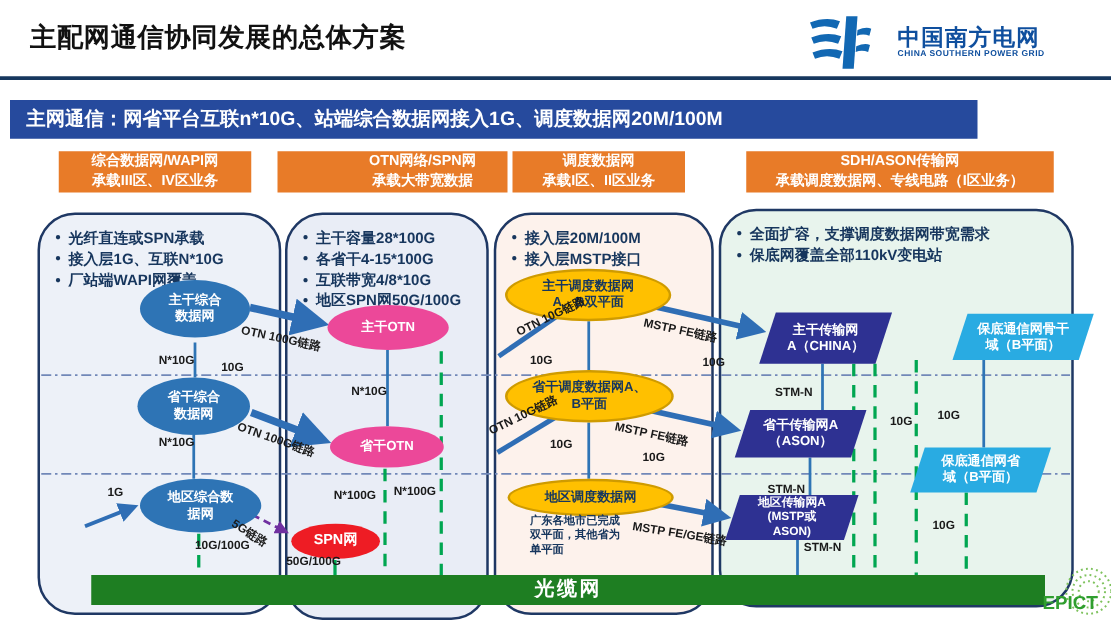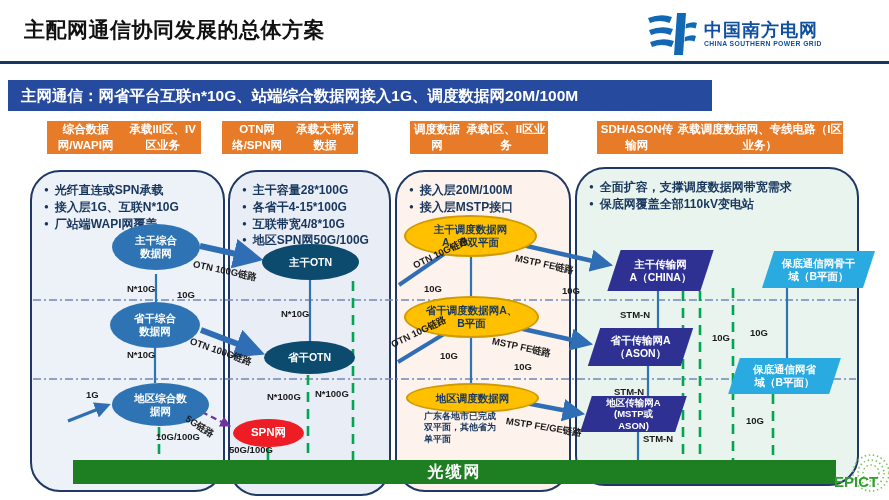--- a/index.html
+++ b/index.html
@@ -1,40 +1,40 @@
 <!DOCTYPE html>
 <html><head>
 <meta charset="utf-8">
 <style>
   html,body{margin:0;padding:0;background:#ffffff;}
   #slide{position:relative;width:889px;height:500px;background:#ffffff;overflow:hidden;
          font-family:"Liberation Sans","DejaVu Sans",sans-serif;}
   
   #title{position:absolute;left:24px;top:16px;font-size:21px;font-weight:800;color:#111;letter-spacing:.5px;}
   #head-rule{position:absolute;left:0;top:61px;width:889px;height:3px;background:#17375e;}
-  #logo{position:absolute;left:646px;top:10px;width:238px;height:48px;display:flex;align-items:center;gap:6px;}
+  #logo{position:absolute;left:646px;top:10px;width:238px;height:48px;display:flex;align-items:center;gap:20px;}
   #logo .cn{font-size:18px;font-weight:800;color:#0f4f9e;letter-spacing:1px;line-height:1.1;}
   #logo .en{font-size:6.8px;font-weight:700;color:#0f4f9e;letter-spacing:.4px;}
   
-  #banner{position:absolute;left:8px;top:80px;width:704px;height:31px;background:#264a9d;
+  #banner{position:absolute;left:8px;top:80px;width:774px;height:31px;background:#264a9d;
           color:#fff;font-size:15.5px;font-weight:800;line-height:31px;padding-left:13px;box-sizing:border-box;}
   
-  .colhead{position:absolute;height:33px;background:#e87b28;color:#fff;display:flex;flex-direction:row;
+  .colhead{position:absolute;height:33px;background:#e87b28;color:#fff;display:flex;flex-direction:column;
            align-items:center;justify-content:center;font-size:11.5px;font-weight:700;line-height:1.35;text-align:center;}
   
   .panel{position:absolute;border:2.5px solid #1f3864;border-radius:30px;box-sizing:border-box;z-index:1;}
   .panel ul{margin:10px 6px 0 12px;padding:0;list-style:none;}
   .panel li{display:flex;gap:6px;font-size:12px;font-weight:800;color:#17365d;line-height:1.4;}
   .panel li .dot{font-size:8px;line-height:1;margin-top:4px;}
   
   .node{position:absolute;display:flex;align-items:center;justify-content:center;text-align:center;
         font-weight:800;color:#fff;font-size:10.5px;line-height:1.2;white-space:pre-line;z-index:3;box-sizing:border-box;}
   .ellipse{border-radius:50%;}
   .blue{background:#2e74b5;}
-  .red{background:#0c4a6e;}
+  .red{background:#ec4899;}
   .spn{background:#ee1c24;font-size:11.5px;}
   .yellow{background:#ffc000;color:#17375e;border:2px solid #cf9b00;border-radius:50%;}
   .para{background:transparent;}
   .para .bg{position:absolute;inset:0;transform:skewX(-18deg);z-index:-1;}
   .para.navy .bg{background:#2e3192;}
   .para.cyan .bg{background:#29abe2;}
   
   .lbl{position:absolute;font-size:9.5px;font-weight:700;color:#1a1a1a;white-space:nowrap;z-index:4;transform-origin:left center;}
   #note{position:absolute;left:424px;top:411px;width:78px;font-size:9px;font-weight:800;color:#17365d;
         line-height:1.25;white-space:pre-line;z-index:4;}
@@ -68,21 +68,21 @@
       <div class="en">CHINA SOUTHERN POWER GRID</div>
     </div>
   </div>
 
   <div id="banner">主网通信：网省平台互联n*10G、站端综合数据网接入1G、调度数据网20M/100M</div>
 
   <div class="colhead" style="left:47px;top:121px;width:154px;">
     <span>综合数据网/WAPI网</span>
     <span>承载III区、IV区业务</span>
   </div>
-  <div class="colhead" style="left:222px;top:121px;width:136px;">
+  <div class="colhead" style="left:222px;top:121px;width:136px;padding-left:48px;">
     <span>OTN网络/SPN网</span>
     <span>承载大带宽数据</span>
   </div>
   <div class="colhead" style="left:410px;top:121px;width:138px;">
     <span>调度数据网</span>
     <span>承载I区、II区业务</span>
   </div>
   <div class="colhead" style="left:597px;top:121px;width:246px;">
     <span>SDH/ASON传输网</span>
     <span>承载调度数据网、专线电路（I区业务）</span>

